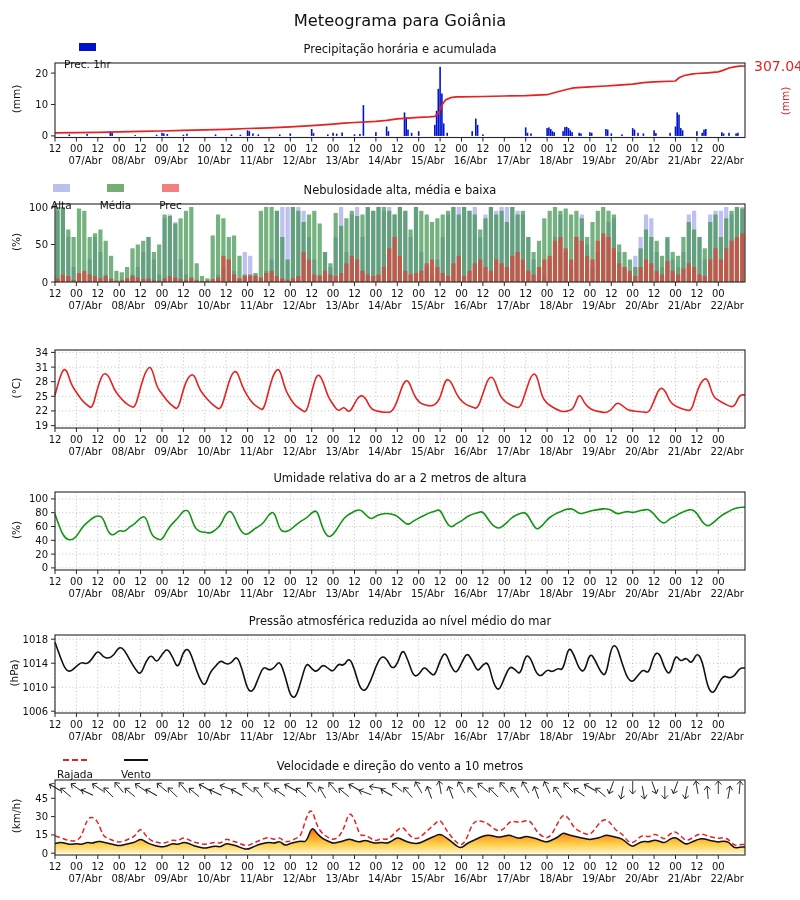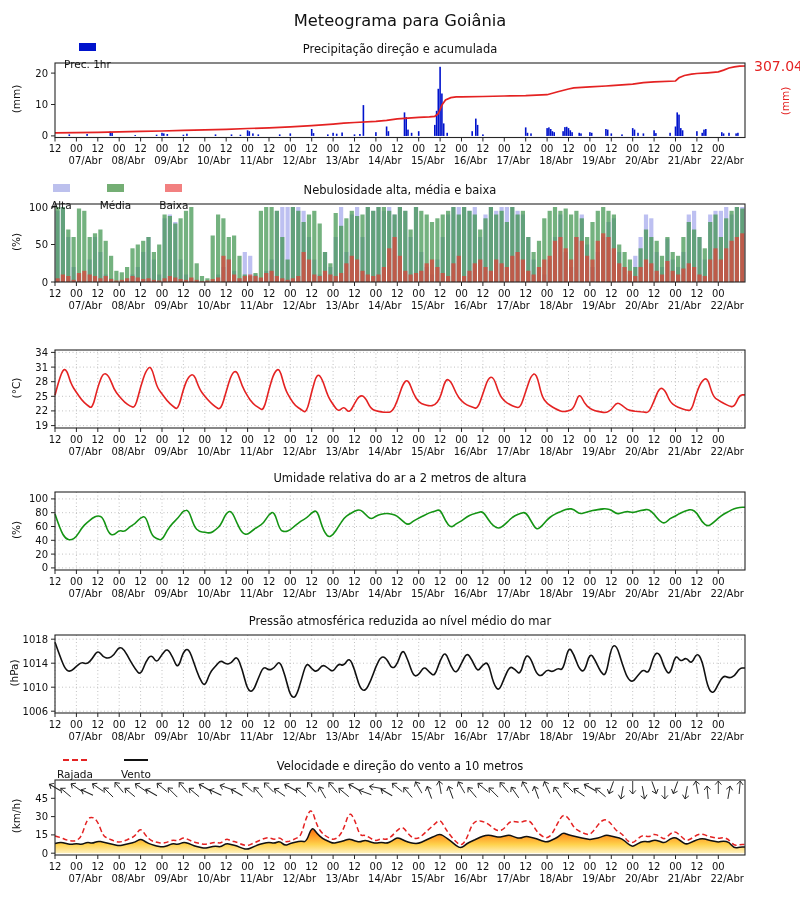--- a/index.html
+++ b/index.html
@@ -1275,21 +1275,21 @@
           <text x="598.8" y="881.5" text-anchor="middle" font-size="10" fill="#111">19/Abr</text>
           <text x="641.6" y="881.5" text-anchor="middle" font-size="10" fill="#111">20/Abr</text>
           <text x="684.4" y="881.5" text-anchor="middle" font-size="10" fill="#111">21/Abr</text>
           <text x="727.2" y="881.5" text-anchor="middle" font-size="10" fill="#111">22/Abr</text>
         </g>
       </g>
     </svg>
 
   <div class="maintitle">Meteograma para Goiânia</div>
 
-  <div class="sptitle" style="top:42px">Precipitação direção e acumulada</div>
+  <div class="sptitle" style="top:42px">Precipitação horária e acumulada</div>
   <div class="sptitle" style="top:183px">Nebulosidade alta, média e baixa</div>
   <div class="sptitle" style="top:471px">Umidade relativa do ar a 2 metros de altura</div>
   <div class="sptitle" style="top:614px">Pressão atmosférica reduzida ao nível médio do mar</div>
   <div class="sptitle" style="top:759px">Velocidade e direção do vento a 10 metros</div>
 
   <div class="ylab" style="left:-19px;top:93px">(mm)</div>
   <div class="ylab" style="left:-19px;top:236px">(%)</div>
   <div class="ylab" style="left:-19px;top:382px">(°C)</div>
   <div class="ylab" style="left:-19px;top:524px">(%)</div>
   <div class="ylab" style="left:-21px;top:667px">(hPa)</div>
@@ -1309,21 +1309,21 @@
     <span class="litem">
       <span class="patch" style="background: rgb(188, 192, 237);"></span>
       <span>Alta</span>
     </span>
     <span class="litem">
       <span class="patch" style="background: rgb(116, 174, 116);"></span>
       <span>Média</span>
     </span>
     <span class="litem">
       <span class="patch" style="background: rgb(242, 128, 128);"></span>
-      <span>Baixa</span>
+      <span>Prec</span>
     </span>
   </div>
 
   <div class="legend" style="left:57px;top:759px">
     <span class="litem">
       <span class="lsample dashed" style="border-top-color: rgb(228, 34, 34);"></span>
       <span>Rajada</span>
     </span>
     <span class="litem">
       <span class="lsample solid" style="border-top-color: rgb(17, 17, 17);"></span>

